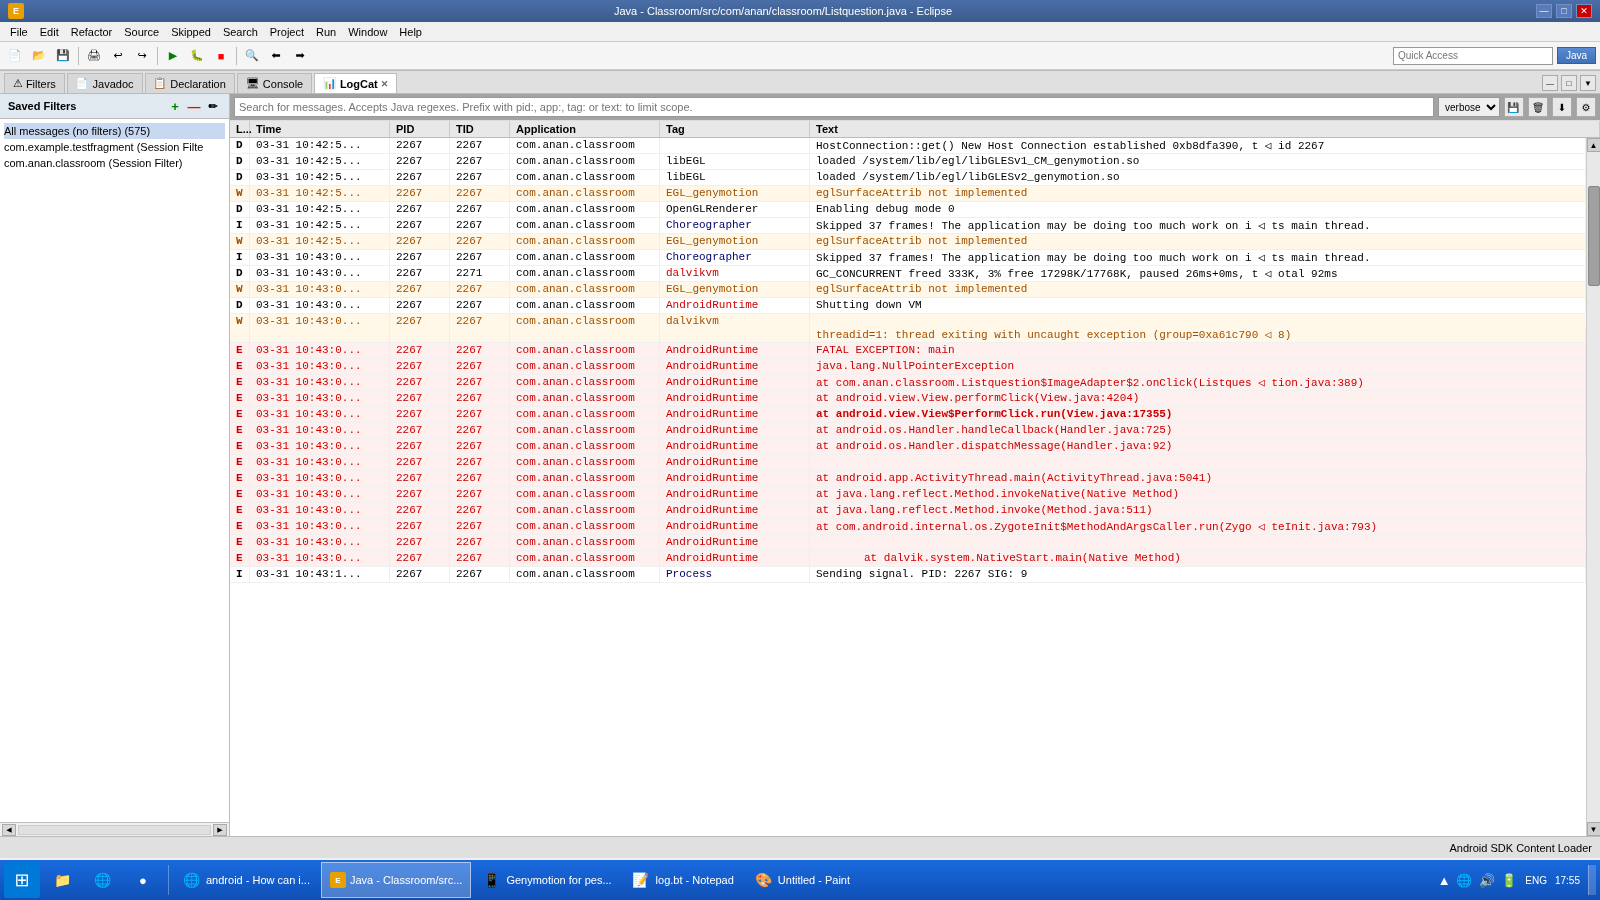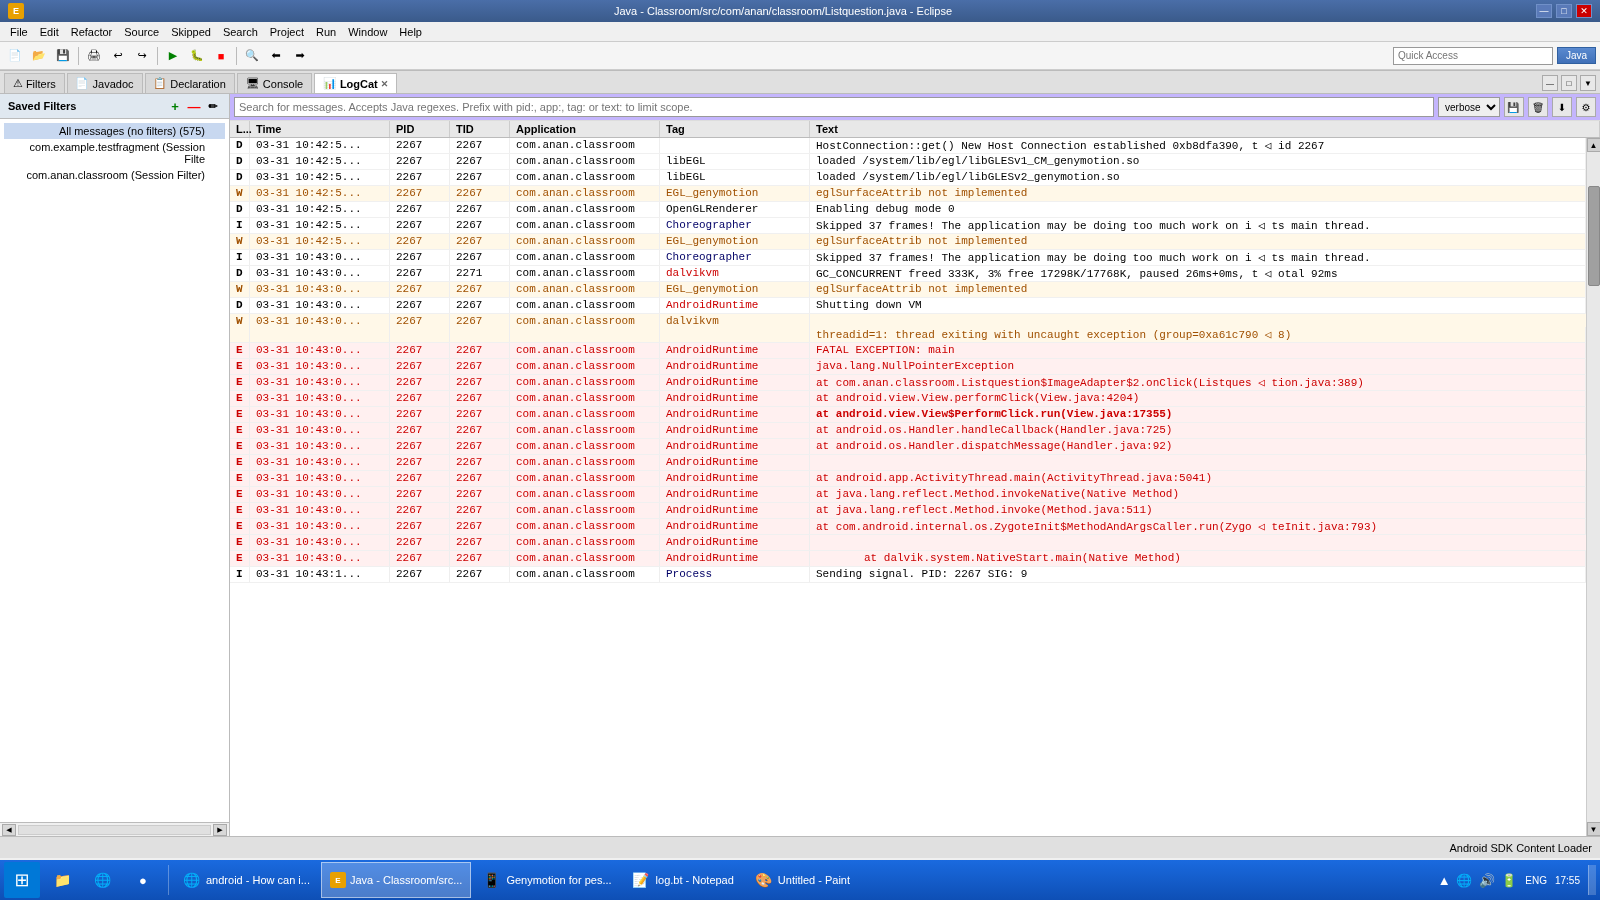--- a/index.html
+++ b/index.html
@@ -87,35 +87,35 @@
       font-size: 11px;
       font-weight: bold;
       display: flex;
       align-items: center;
       justify-content: space-between;
       border-bottom: 1px solid #bbb;
     }
     .sidebar-icons { display: flex; gap: 3px; }
     .sidebar-icon { width: 16px; height: 16px; display: flex; align-items: center; justify-content: center; font-size: 10px; cursor: pointer; border: 1px solid transparent; }
     #sidebar-content { flex: 1; overflow-y: auto; padding: 4px; }
-    .filter-item { padding: 2px 20px; cursor: pointer; font-size: 11px; text-align: right; }
+    .filter-item { padding: 2px 0; cursor: pointer; font-size: 11px; }
     .filter-item.selected { background: #c8d8f0; }
 
     
     #logcat-area {
       flex: 1;
       display: flex;
       flex-direction: column;
       background: white;
     }
     #logcat-toolbar {
       display: flex;
       align-items: center;
       padding: 3px 4px;
-      background: #c4b5fd;
+      background: #a3a3a3;
       border-bottom: 1px solid #ddd;
       gap: 4px;
     }
     #logcat-toolbar input {
       flex: 1; height: 20px; border: 1px solid #999; padding: 0 4px; font-size: 11px;
     }
     #logcat-toolbar select {
       height: 20px; border: 1px solid #999; font-size: 10px; padding: 0 2px;
     }
     .logcat-toolbar-btn {

